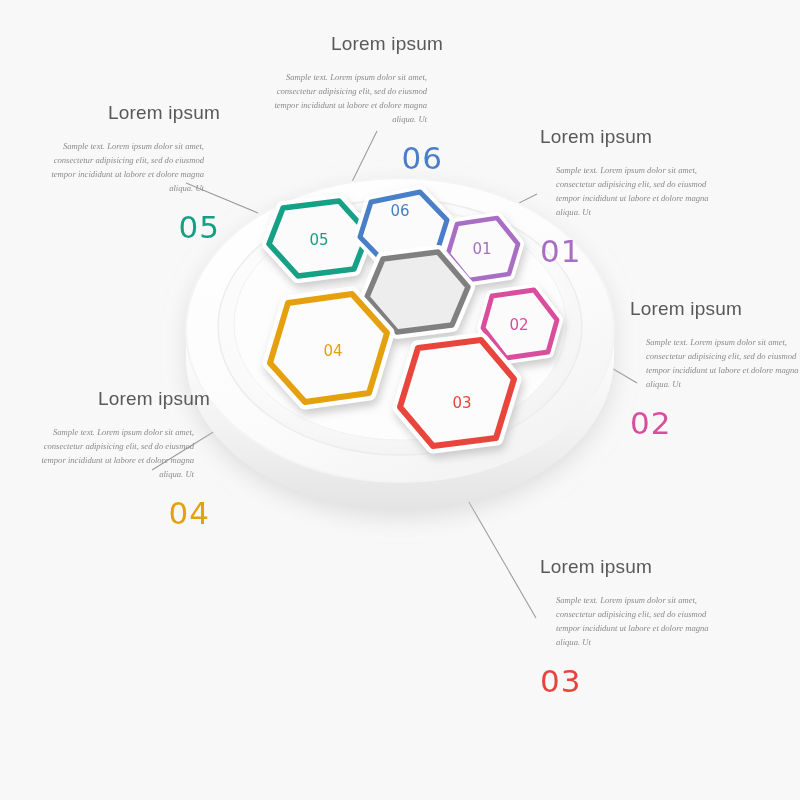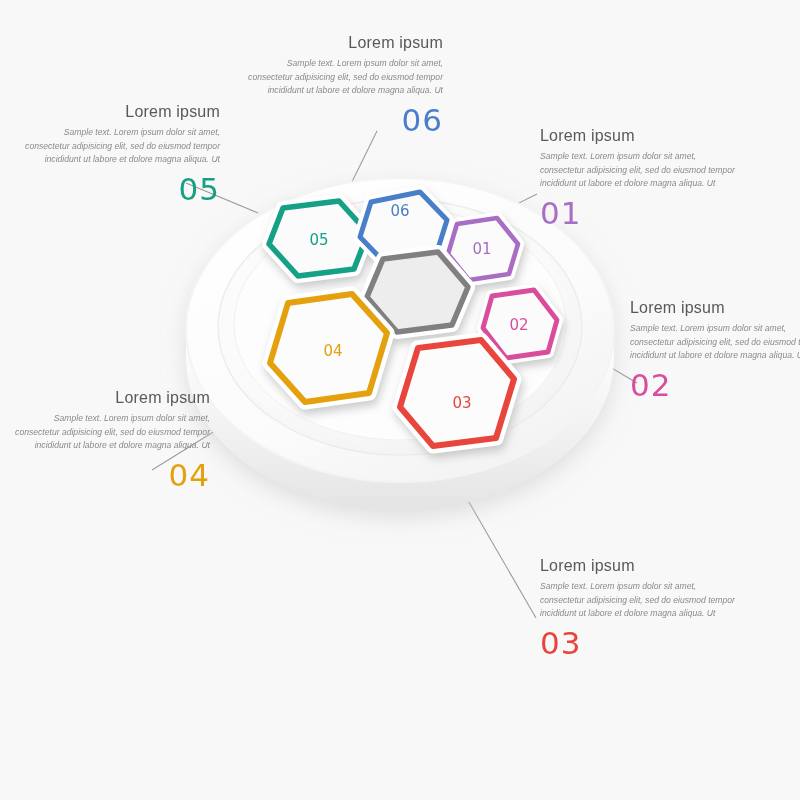--- a/index.html
+++ b/index.html
@@ -26,34 +26,34 @@
     top: 0;
     width: 800px;
     height: 800px;
   }
   
   .callout {
     position: absolute;
     width: 200px;
   }
   .callout .c-title {
-    font-size: 16px;
+    font-size: 19px;
     color: #595959;
     font-weight: 400;
     letter-spacing: .2px;
     margin: 0 0 5px 0;
     line-height: 1.1;
   }
   .callout .c-body {
     font-size: 8.6px;
     line-height: 1.62;
     color: #8a8a8a;
     font-style: italic;
-    margin: 0;
-    font-family: Liberation Sans, sans-serif;
+    margin: 16px;
+    font-family: Liberation Serif, serif;
   }
   .callout .c-num {
     font-size: 31px;
     line-height: 1;
     margin-top: 7px;
     font-family: "DejaVu Sans", sans-serif;
     font-weight: 400;
     letter-spacing: 1px;
   }
   .align-right { text-align: right; }

